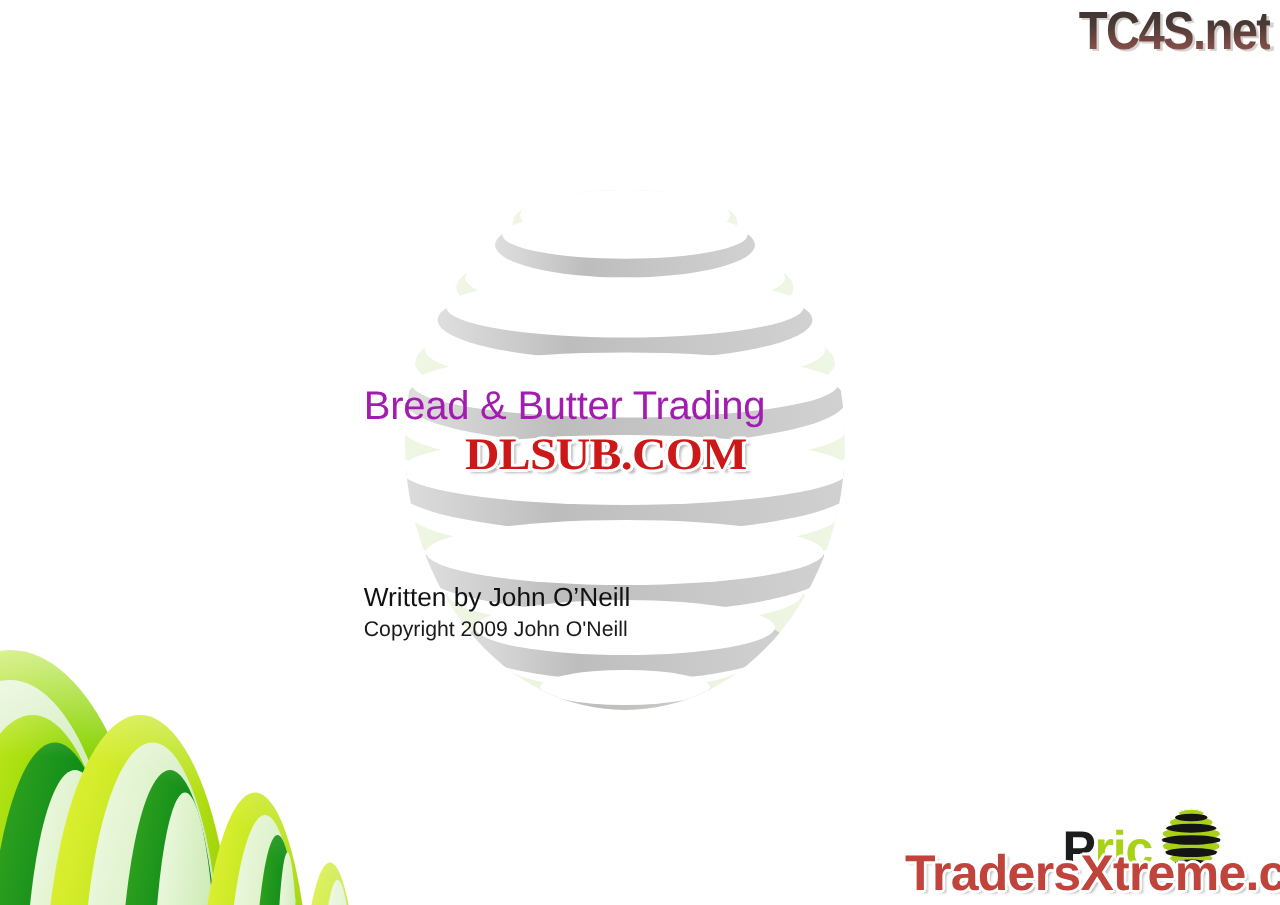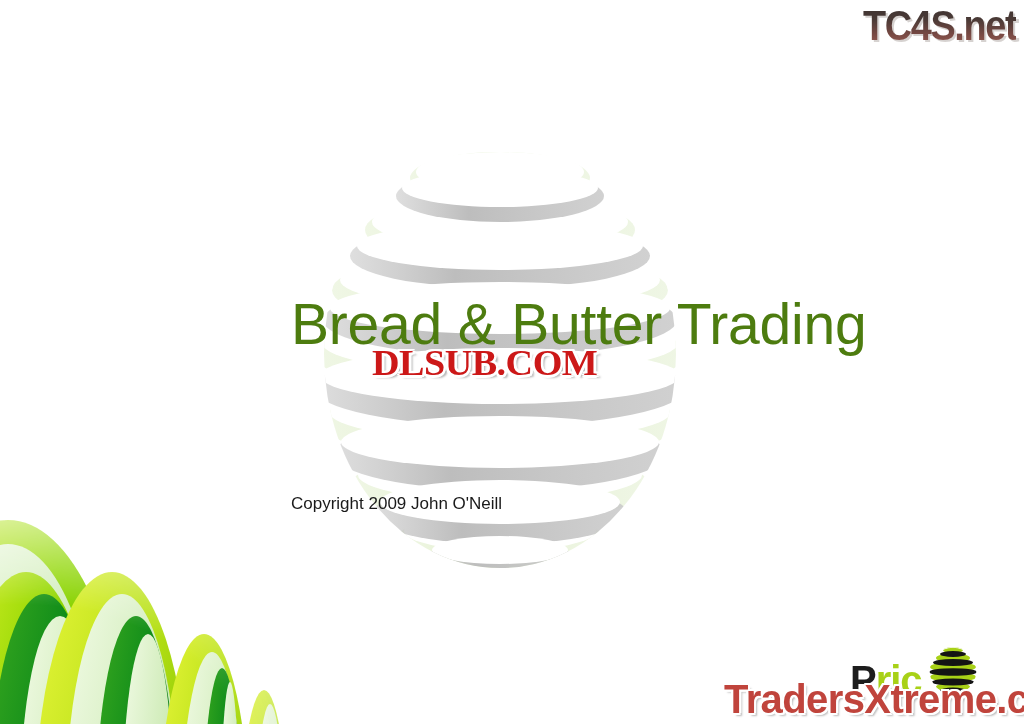--- a/index.html
+++ b/index.html
@@ -39,23 +39,23 @@
   }
 
   
   #title-block {
     position: absolute;
     left: 291px;
     top: 296px;
     width: 620px;
   }
   #slide-title {
-    font-size: 57px;
+    font-size: 32px;
     line-height: 56px;
-    color: #4d7c0f;
+    color: #a21caf;
     font-weight: 400;
     letter-spacing: -0.2px;
     white-space: nowrap;
   }
   #author-block {
     position: absolute;
     left: 291px;
     top: 466px;
     width: 500px;
   }
@@ -306,20 +306,23 @@
           <ellipse cx="14" cy="306" rx="16" ry="180" fill="url(#g-mint)"></ellipse>
         </g>
       </g>
     </svg>
   </div>
 
   <div id="title-block">
     <div id="slide-title">Bread &amp; Butter Trading</div>
   </div>
 
+  <div id="author-block">
+    <div id="slide-author">Written by John O’Neill</div>
+  </div>
 
   <div id="slide-copyright">Copyright 2009 John O'Neill</div>
 
   <div id="watermark-tc4s-shadow">TC4S.net</div>
   <div id="watermark-tc4s">TC4S.net</div>
 
   <div id="watermark-dlsub">DLSUB.COM</div>
 
   <div id="brand-logo">
     <svg width="175" height="70" viewBox="0 0 175 70" xmlns="http://www.w3.org/2000/svg">

